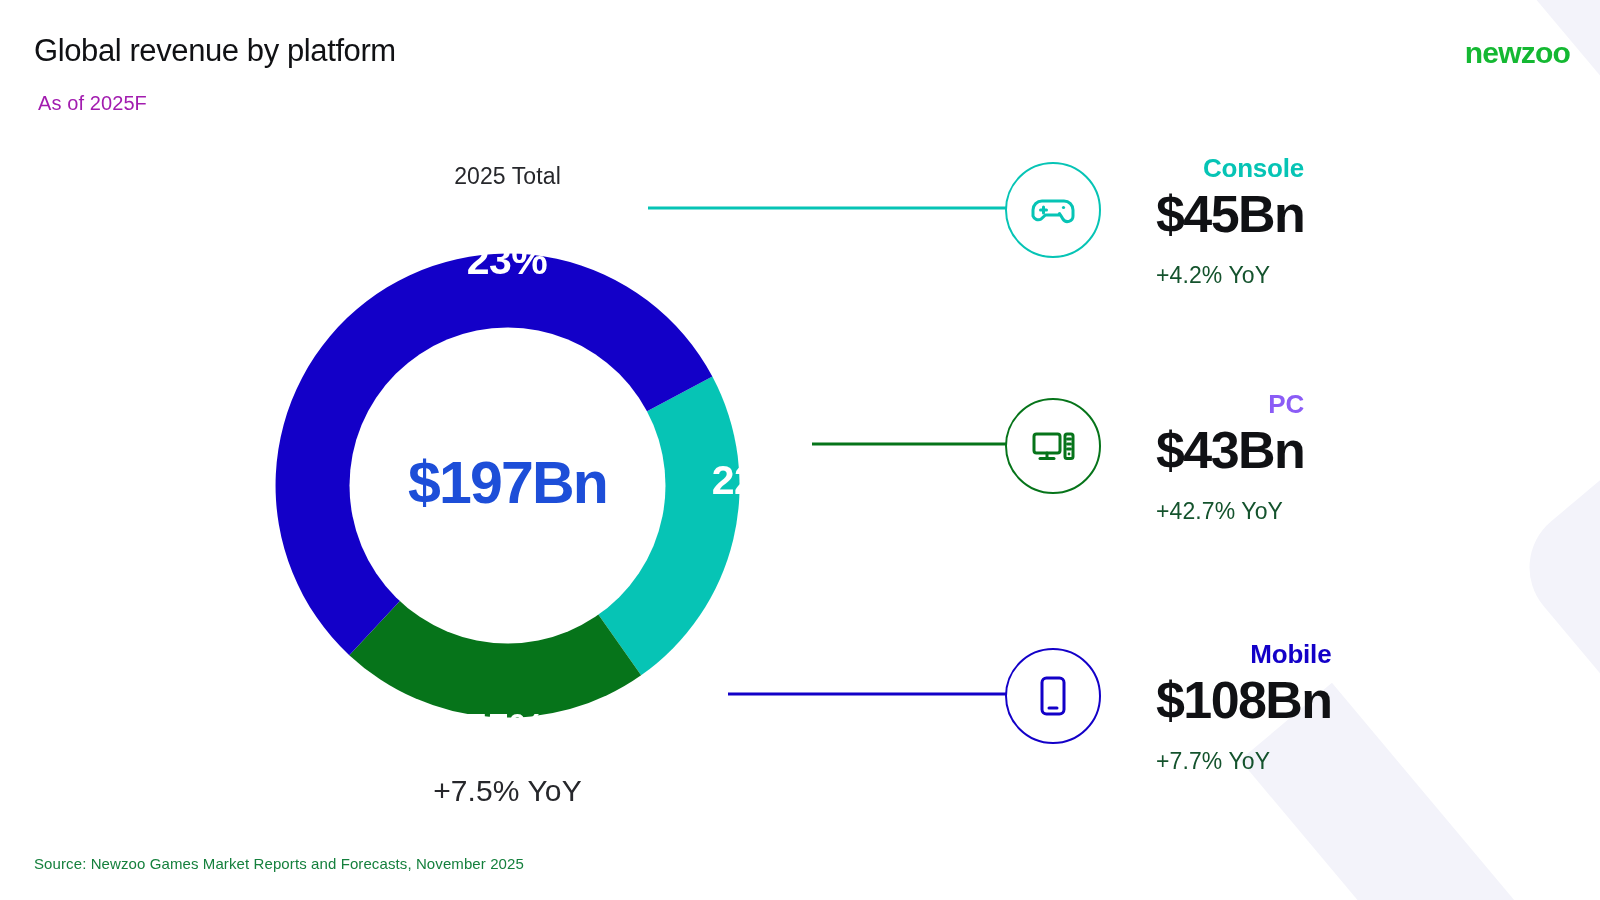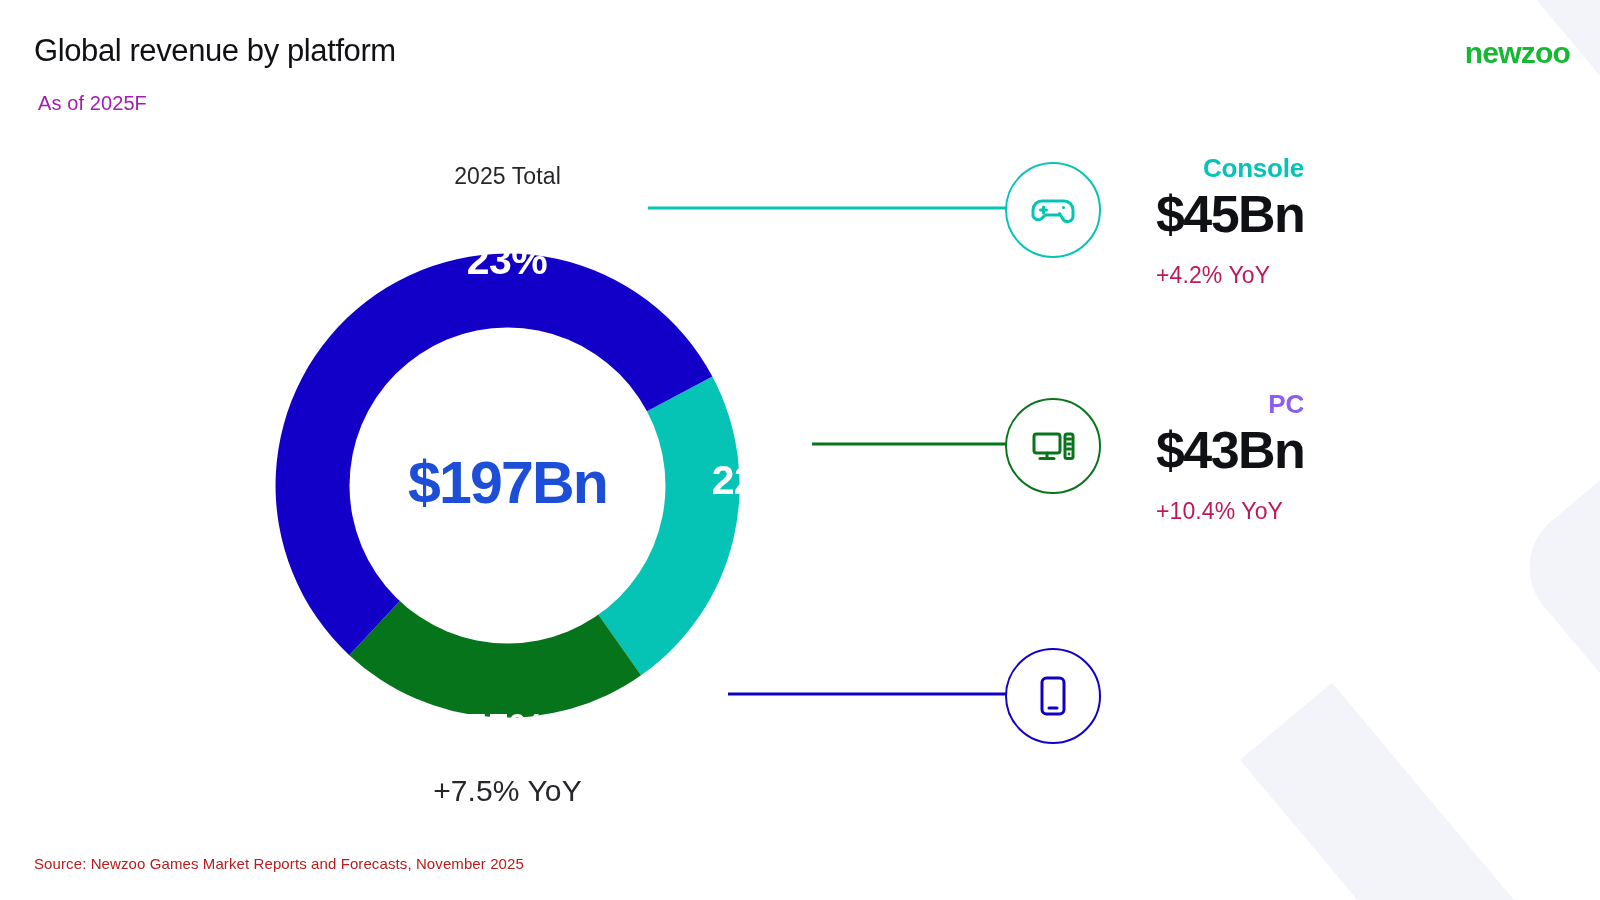--- a/index.html
+++ b/index.html
@@ -167,32 +167,32 @@
   .legend-value {
     font-size: 52px;
     font-weight: bold;
     color: #101114;
     letter-spacing: -1.6px;
     line-height: 1.12;
     margin-top: 1px;
   }
   .legend-yoy {
     font-size: 23px;
-    color: #be185d;
+    color: #14532d;
     letter-spacing: 0.1px;
     margin-top: 19px;
   }
 
   
   #source-note {
     position: absolute;
     left: 34px;
     bottom: 28px;
     font-size: 15px;
-    color: #b91c1c;
+    color: #15803d;
     letter-spacing: 0.1px;
     z-index: 3;
   }
 </style>
 </head>
 <body>
 
 <div id="bg-watermark">
   <div class="stripe s1"></div>
 
@@ -262,26 +262,31 @@
       <rect x="37" y="13" width="8" height="24.5" rx="2"></rect>
       <line x1="39.5" y1="18" x2="42.5" y2="18"></line>
       <line x1="39.5" y1="23" x2="42.5" y2="23"></line>
       <line x1="39.5" y1="28" x2="42.5" y2="28"></line>
       <circle cx="41" cy="33" r="1.4" fill="#06741A" stroke="none"></circle>
     </svg>
   </div>
   <div class="legend-text">
     <div class="legend-platform" style="color:#8b5cf6">PC</div>
     <div class="legend-value">$43Bn</div>
-    <div class="legend-yoy">+10.4% YoY</div>
+    <div class="legend-yoy">+42.7% YoY</div>
   </div>
 </div>
 
 <div class="legend-item" id="legend-mobile">
   <div class="legend-icon-circle" style="color:#1300C8">
     <svg width="50" height="50" viewBox="0 0 50 50" fill="none" stroke="#1300C8" stroke-width="3" stroke-linecap="round" stroke-linejoin="round">
       <rect x="14" y="7" width="22" height="36" rx="4.5"></rect>
       <line x1="21" y1="37" x2="29" y2="37"></line>
     </svg>
   </div>
+  <div class="legend-text">
+    <div class="legend-platform" style="color:#1300C8">Mobile</div>
+    <div class="legend-value">$108Bn</div>
+    <div class="legend-yoy">+7.7% YoY</div>
+  </div>
 </div>
 
 <div id="source-note">Source: Newzoo Games Market Reports and Forecasts, November 2025</div>
 
 </body></html>

